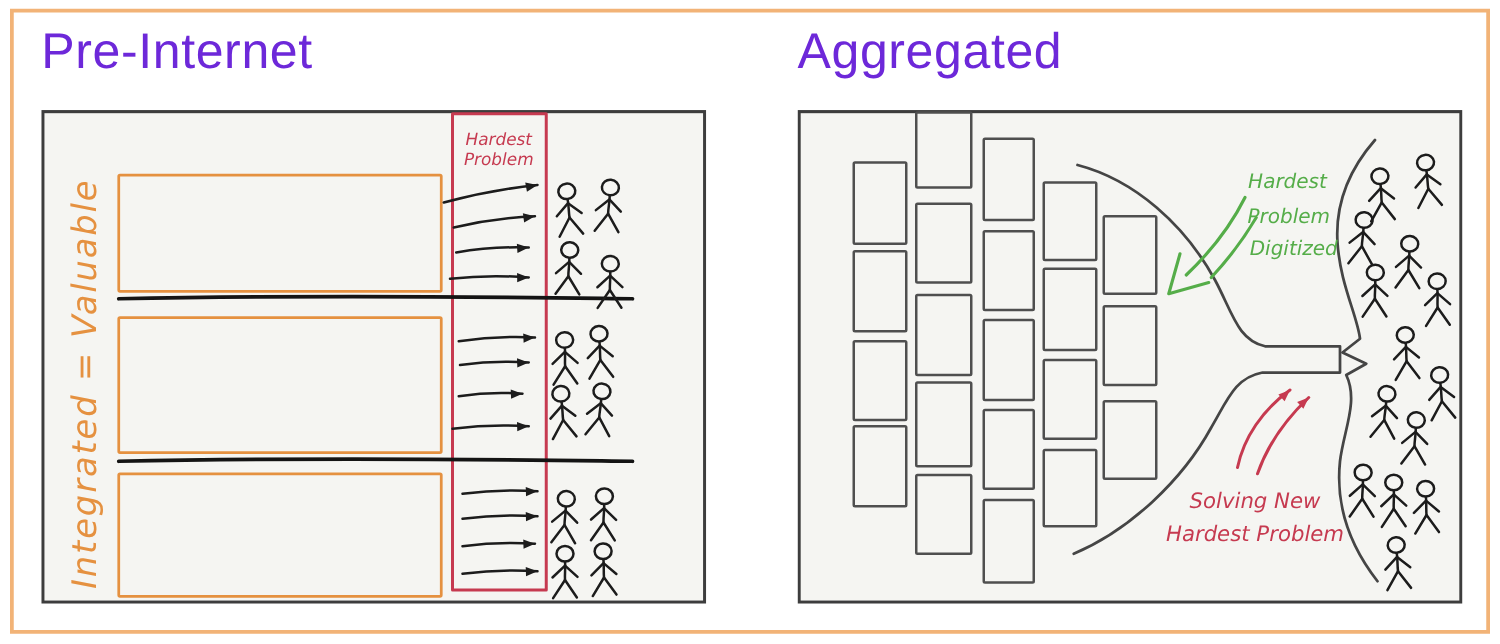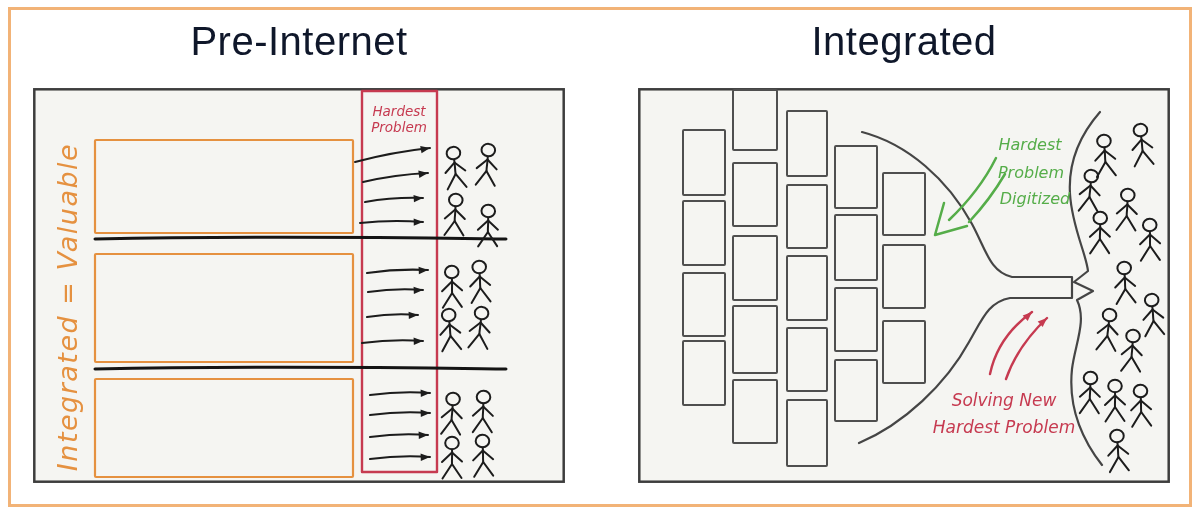--- a/index.html
+++ b/index.html
@@ -1,21 +1,21 @@
 <!DOCTYPE html>
 <html style="--frame-orange: #f2b377; --integrated-orange: #e59140; --hardest-red: #c63a50; --digitized-green: #55ad49; --ink-black: #1c1c1c; --panel-border: #3d3d3d; --panel-bg: #f5f5f2; --box-border: #4f4f4f;"><head>
 <meta charset="utf-8">
 <style>
   html,body{margin:0;padding:0;background:#ffffff;}
   .canvas{position:relative;width:1200px;height:515px;background:#ffffff;overflow:hidden;
           font-family:"Liberation Sans",sans-serif;}
   .frame{position:absolute;left:8px;top:7px;width:1184px;height:500px;box-sizing:border-box;
          border:3px solid var(--frame-orange,#f2b377);}
-  .title{position:absolute;top:19px;text-align:center;font-size:40px;font-weight:400;
-         color:#0f172a;letter-spacing:0.5px;}
+  .title{position:absolute;top:19px;text-align:left;font-size:40px;font-weight:400;
+         color:#6d28d9;letter-spacing:0.5px;}
   #title-left{left:33px;width:532px;}
   #title-right{left:638px;width:532px;}
   svg.panel{position:absolute;top:88px;}
   #left-svg{left:33px;}
   #right-svg{left:638px;}
   .panel-bg{fill:var(--panel-bg,#f5f5f2);stroke:var(--panel-border,#3d3d3d);stroke-width:2.5;}
   .ink{stroke:var(--ink-black,#1c1c1c);stroke-width:2;fill:none;stroke-linecap:round;stroke-linejoin:round;}
   .ink-fill{fill:var(--ink-black,#1c1c1c);stroke:none;}
   .divider{stroke:#141414;stroke-width:3;fill:none;stroke-linecap:round;}
   .orange-box{stroke:var(--integrated-orange,#e59140);stroke-width:2.2;fill:none;}
@@ -39,21 +39,21 @@
       <path class="ink" d="M14,17.5 L4,27 M14,17.5 L24,26.5"></path>
       <path class="ink" d="M14,29 L4.5,43.5 M14,29 L23.5,43"></path>
     </g>
   </defs>
 </svg>
 
 <div class="canvas">
   <div class="frame"></div>
 
   <div class="title" id="title-left">Pre-Internet</div>
-  <div class="title" id="title-right">Integrated</div>
+  <div class="title" id="title-right">Aggregated</div>
 
   <svg class="panel" id="left-svg" width="532" height="395" viewBox="0 0 532 395">
     <rect class="panel-bg" x="1.3" y="1.3" width="529.4" height="392.4"></rect>
 
     <rect class="orange-box" x="62" y="52" width="258" height="93" rx="1"></rect>
     <rect class="orange-box" x="62" y="166" width="258" height="108" rx="1"></rect>
     <rect class="orange-box" x="62" y="291" width="258" height="98" rx="1"></rect>
 
     <rect class="red-line" x="329" y="3" width="75" height="381"></rect>
 

